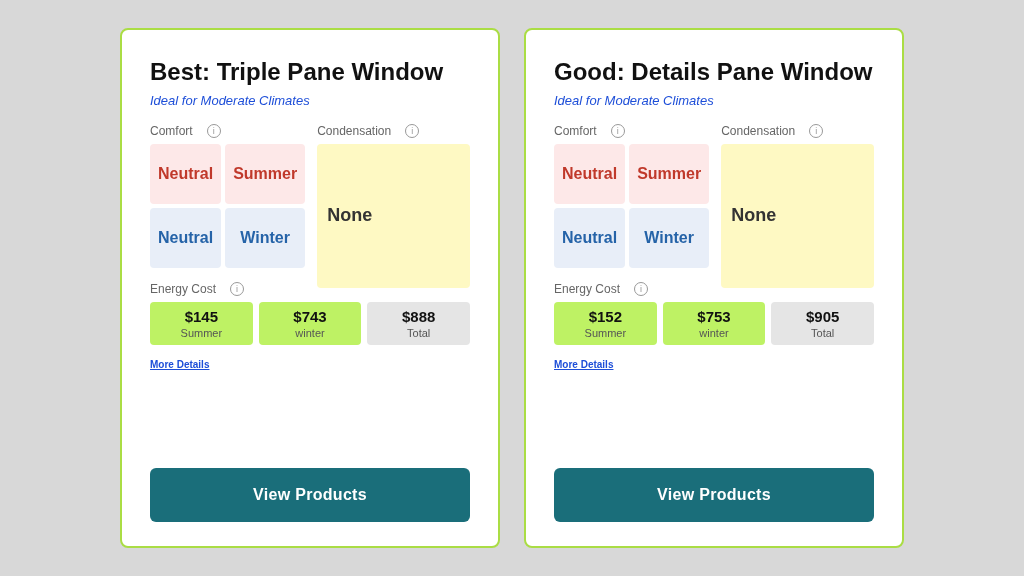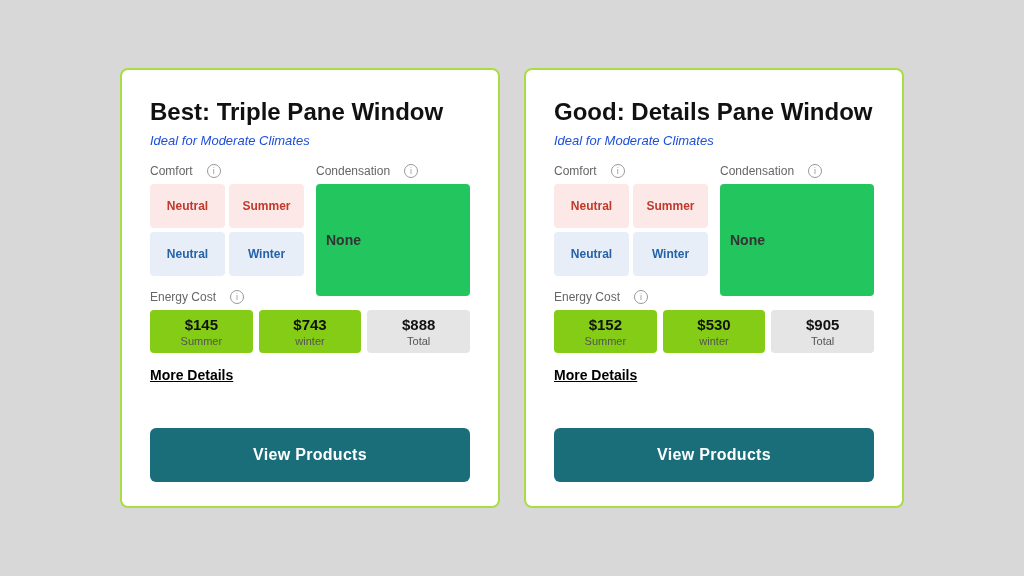--- a/index.html
+++ b/index.html
@@ -20,21 +20,21 @@
       width: 100%;
       height: 100%;
       align-items: center;
       justify-content: center;
     }
     .card {
       background: #fff;
       border: 2.5px solid #aadd44;
       border-radius: 8px;
       width: 380px;
-      height: 440px;
+      height: 520px;
       padding: 28px 28px 24px 28px;
       display: flex;
       flex-direction: column;
       gap: 0;
     }
     .card-title {
       font-size: 24px;
       font-weight: 800;
       color: #111;
       line-height: 1.2;
@@ -75,84 +75,84 @@
     .comfort-block, .condensation-block {
       flex: 1;
     }
     .comfort-grid {
       display: grid;
       grid-template-columns: 1fr 1fr;
       gap: 4px;
     }
     .tag {
       border-radius: 4px;
-      padding: 15px 8px;
-      font-size: 12px;
+      padding: 21px 8px;
+      font-size: 16px;
       font-weight: 600;
       text-align: center;
     }
     .tag-neutral-summer {
       background: #fde8e8;
       color: #c0392b;
     }
     .tag-summer-label {
       background: #fde8e8;
       color: #c0392b;
     }
     .tag-neutral-winter {
       background: #e8eef8;
       color: #2563a8;
     }
     .tag-winter-label {
       background: #e8eef8;
       color: #2563a8;
     }
     .condensation-box {
-      background: #22c55e;
+      background: #fef9c3;
       border-radius: 4px;
       height: 100%;
       min-height: 68px;
       display: flex;
       align-items: center;
       padding: 8px 10px;
-      font-size: 14px;
+      font-size: 18px;
       font-weight: 600;
       color: #333;
     }
     .energy-section {
       margin-bottom: 14px;
     }
     .energy-row {
       display: flex;
       gap: 6px;
     }
     .energy-cell {
       flex: 1;
       border-radius: 4px;
-      background: #84cc16;
+      background: #bef264;
       padding: 6px 8px;
       text-align: center;
     }
     .energy-cell.total {
       background: #e5e5e5;
     }
     .energy-amount {
       font-size: 15px;
       font-weight: 700;
       color: #111;
     }
     .energy-season {
       font-size: 11px;
       color: #555;
       margin-top: 2px;
     }
     .more-details {
-      font-size: 14px;
+      font-size: 10px;
       font-weight: 700;
-      color: #000000;
+      color: #1d4ed8;
       text-decoration: underline;
       cursor: pointer;
       margin-bottom: 16px;
       display: inline-block;
     }
     .view-products-btn {
       background: #1a6e7a;
       color: #fff;
       border: none;
       border-radius: 6px;
@@ -257,21 +257,21 @@
       <div class="section-label">
         <span>Energy Cost</span>
         <span class="info-icon">i</span>
       </div>
       <div class="energy-row">
         <div class="energy-cell">
           <div class="energy-amount">$152</div>
           <div class="energy-season">Summer</div>
         </div>
         <div class="energy-cell">
-          <div class="energy-amount">$530</div>
+          <div class="energy-amount">$753</div>
           <div class="energy-season">winter</div>
         </div>
         <div class="energy-cell total">
           <div class="energy-amount">$905</div>
           <div class="energy-season">Total</div>
         </div>
       </div>
     </div>
 
     <a class="more-details">More Details</a>

